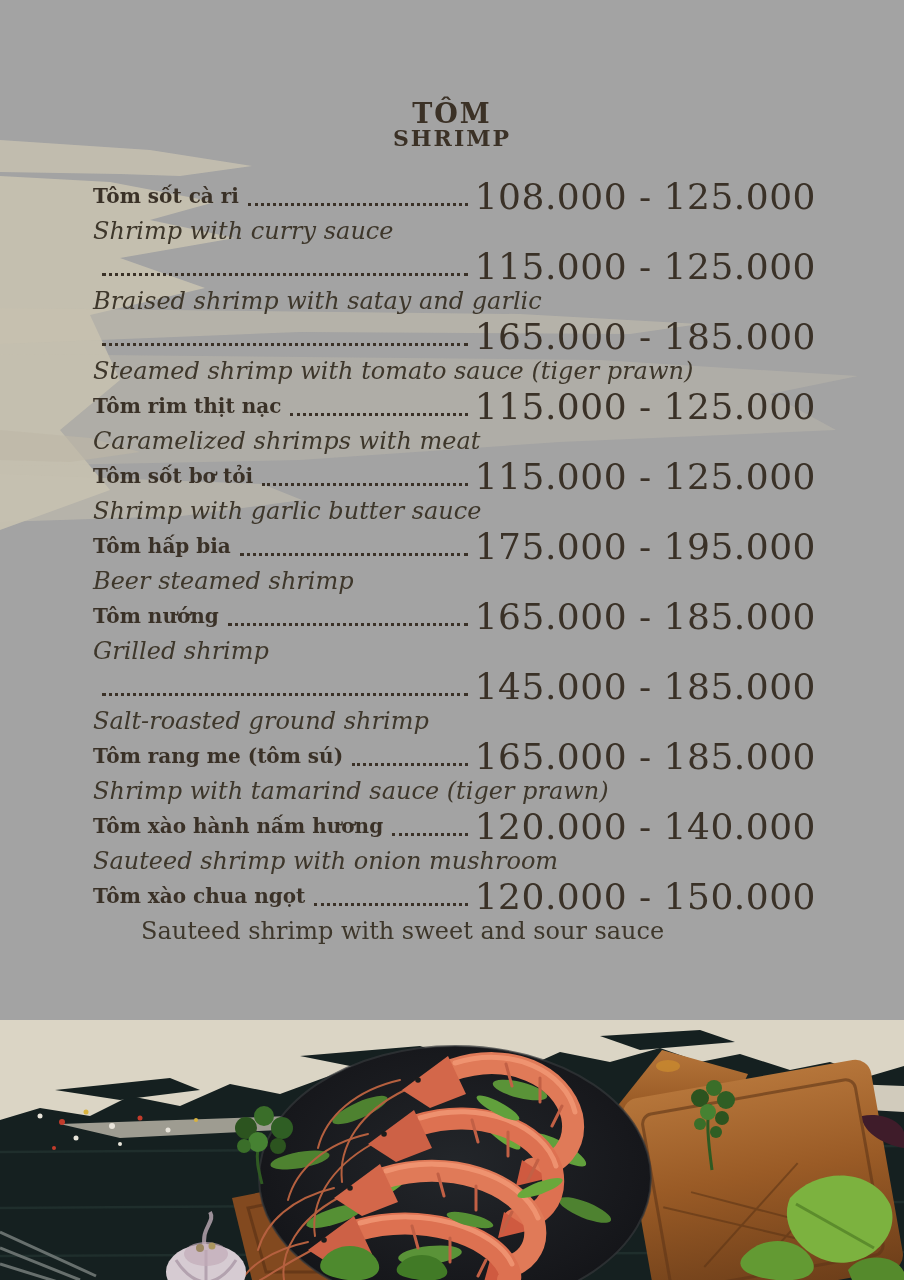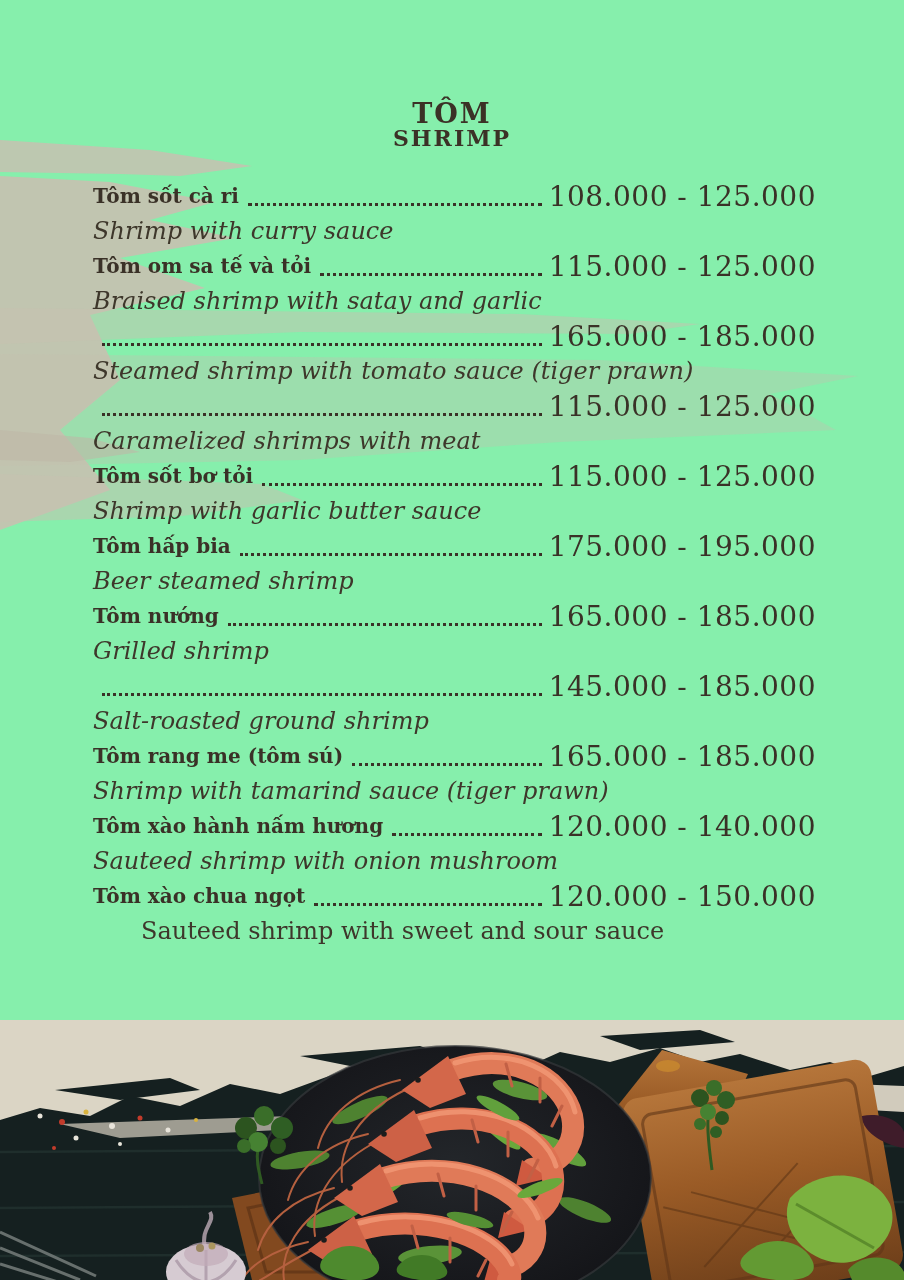--- a/index.html
+++ b/index.html
@@ -1,20 +1,20 @@
 <!DOCTYPE html>
 <html><head>
 <meta charset="utf-8">
 <style>
   html,body{margin:0;padding:0;background:#8a8578;}
   .page{
     position:relative;
     width:904px;height:1280px;
     margin:0 auto;
-    background:#86efac;
+    background:#a3a3a3;
     overflow:hidden;
     font-family:"DejaVu Serif", serif;
     color:#3a3227;
   }
   .brush-left{position:absolute;top:130px;left:0;width:904px;height:420px;z-index:0;pointer-events:none;}
   .content{position:relative;z-index:1;}
   .header{ text-align:center; padding-top:100px; }
   .title-vi{
     font-size:27px;font-weight:bold;letter-spacing:2px;line-height:1;color:#3b3126;
   }
@@ -29,21 +29,21 @@
     display:flex;align-items:flex-end;height:35px;
   }
   .vi{
     font-size:20px;font-weight:bold;white-space:nowrap;line-height:35px;color:#3a3127;
   }
   .dots{
     flex:1;border-bottom:3.5px dotted #3a3127;
     margin:0 7px 8px 9px;min-width:20px;
   }
   .price{
-    font-size:28px;white-space:nowrap;line-height:35px;color:#3a3127;letter-spacing:.5px;
+    font-size:36px;white-space:nowrap;line-height:35px;color:#3a3127;letter-spacing:.5px;
   }
   .en{
     font-size:24px;font-style:italic;line-height:35px;height:35px;white-space:nowrap;color:#3e372b;
   }
   .en.roman{font-style:normal;margin-left:48px;}
   .photo{position:absolute;left:0;bottom:0;width:904px;height:260px;z-index:2;}
 </style>
 </head>
 <body>
 
@@ -68,35 +68,35 @@
         <div class="item">
           <div class="row">
             <span class="vi">Tôm sốt cà ri</span>
             <span class="dots"></span>
             <span class="price">108.000 - 125.000</span>
           </div>
           <div class="en">Shrimp with curry sauce</div>
         </div>
         <div class="item">
           <div class="row">
-            <span class="vi">Tôm om sa tế và tỏi</span>
             <span class="dots"></span>
             <span class="price">115.000 - 125.000</span>
           </div>
           <div class="en">Braised shrimp with satay and garlic</div>
         </div>
         <div class="item">
           <div class="row">
             <span class="dots"></span>
             <span class="price">165.000 - 185.000</span>
           </div>
           <div class="en">Steamed shrimp with tomato sauce (tiger prawn)</div>
         </div>
         <div class="item">
           <div class="row">
+            <span class="vi">Tôm rim thịt nạc</span>
             <span class="dots"></span>
             <span class="price">115.000 - 125.000</span>
           </div>
           <div class="en">Caramelized shrimps with meat</div>
         </div>
         <div class="item">
           <div class="row">
             <span class="vi">Tôm sốt bơ tỏi</span>
             <span class="dots"></span>
             <span class="price">115.000 - 125.000</span>

